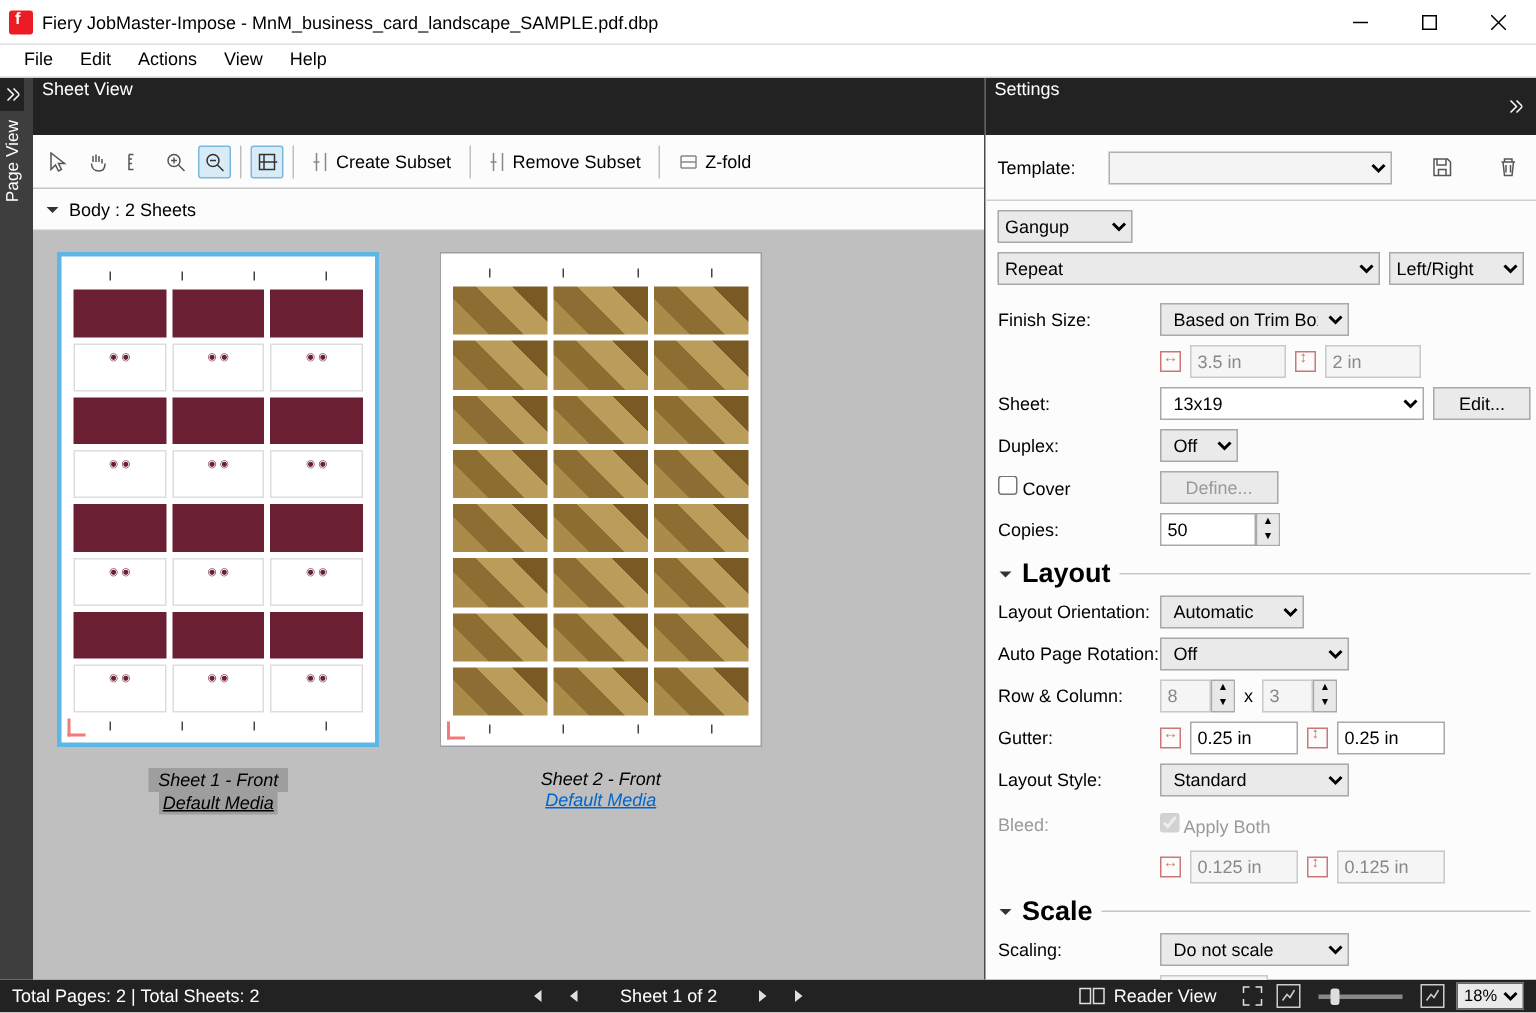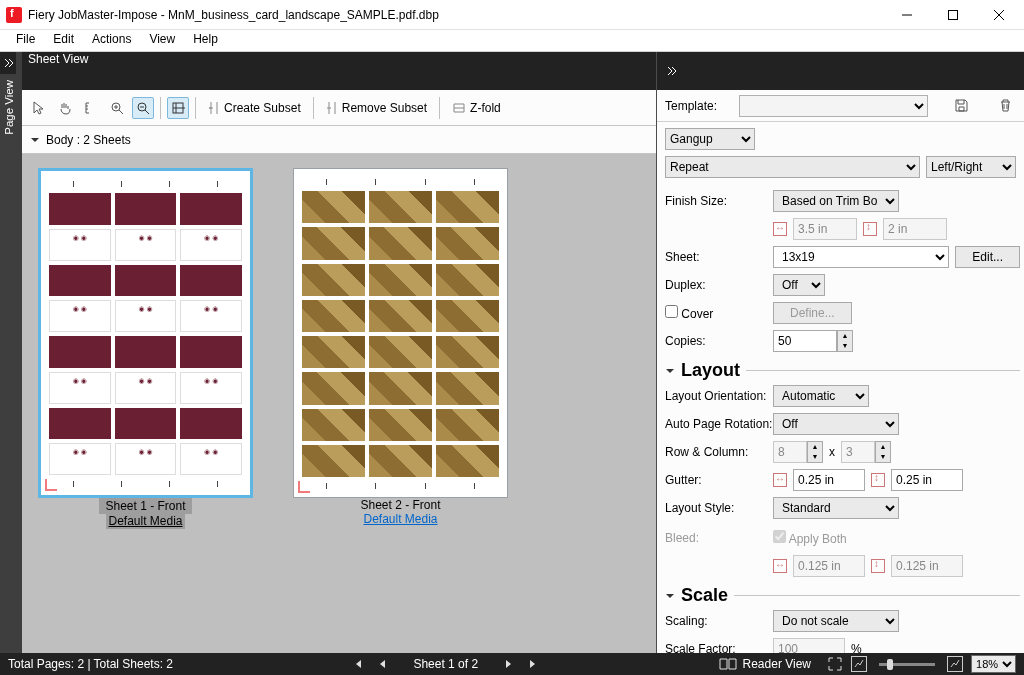--- a/index.html
+++ b/index.html
@@ -50,29 +50,29 @@
     .rows-alt .card-cell:nth-child(n+10):nth-child(-n+12),
     .rows-alt .card-cell:nth-child(n+16):nth-child(-n+18),
     .rows-alt .card-cell:nth-child(n+22):nth-child(-n+24) { background:#fff; border:1px solid #ddd; }
     .rows-alt .card-cell:nth-child(n+4):nth-child(-n+6):after,
     .rows-alt .card-cell:nth-child(n+10):nth-child(-n+12):after,
     .rows-alt .card-cell:nth-child(n+16):nth-child(-n+18):after,
     .rows-alt .card-cell:nth-child(n+22):nth-child(-n+24):after { content:"◉ ◉"; position:absolute; width:100%; text-align:center; top:4px; font-size:7px; color:#6b1f33; }
     .photo-cell { background: linear-gradient(45deg,#a78a4e 25%,#8c6f39 25% 50%,#b59a5e 50% 75%,#7a5d2d 75%); filter:contrast(1.1); }
     .corner-mark { position:absolute; width:12px; height:12px; border-left:2px solid #f37a7a; border-bottom:2px solid #f37a7a; bottom:4px; left:4px; }
 
-    .sheet-label { text-align:center; font-size:12px; }
+    .sheet-label { margin-top:14px; text-align:center; font-size:12px;font-style:italic; }
     .sheet-label .name { display:inline-block; padding: 1px 6px; }
     .sheet-label.sel .name { background:#9e9e9e; }
     .sheet-label.sel .media-label { background:#9e9e9e; text-decoration:underline; padding:1px 2px; }
     .sheet-label .media { color:#0066cc; text-decoration:underline; cursor:pointer; }
 
     .settings { width: 368px; border-left:1px solid #4b4b4b; display:flex; flex-direction:column; background:#fcfcfc; }
     .settings .panel-header span { flex:1; }
-    .template-row { height:32px; display:flex; align-items:center; padding:0 8px; gap:22px; border-bottom:1px solid #d0d0d0; }
+    .template-row { height:44px; display:flex; align-items:center; padding:0 8px; gap:22px; border-bottom:1px solid #d0d0d0; }
     .template-row label { font-size:12px; }
     .template-row select { flex:1; height:22px; border:1px solid #b0b0b0; background:#f4f4f4; }
     .template-row .icon-btn { width:22px; height:22px; display:flex; align-items:center; justify-content:center; border:none; background:transparent; }
 
     .mode-row { padding: 6px 8px 4px; display:flex; flex-direction:column; gap:6px; }
     .mode-row select { height:22px; border:1px solid #a9a9a9; background:#eaeaea; }
     .mode-row .row2 { display:flex; gap:6px; }
     .mode-row .row2 select:first-child { flex:1; }
     .mode-row .row2 select:last-child { width:90px; }
     .mode-row select.gangup { width: 90px; }
@@ -324,20 +324,21 @@
         <div class="sheet-label">
           <span>Sheet 2 - Front</span><br>
           <span class="media">Default Media</span>
         </div>
       </div>
     </div>
   </div>
 
   <div class="settings">
     <div class="panel-header">
+      <span>Settings</span>
       <div class="flip">
           <svg width="10" height="10" viewBox="0 0 10 10">
             <path d="M2 1l4 4-4 4M6 1l4 4-4 4" stroke="#fff" fill="none"></path>
           </svg>
         </div>
     </div>
 
     <div class="template-row">
       <label>Template:</label>
       <select></select>

